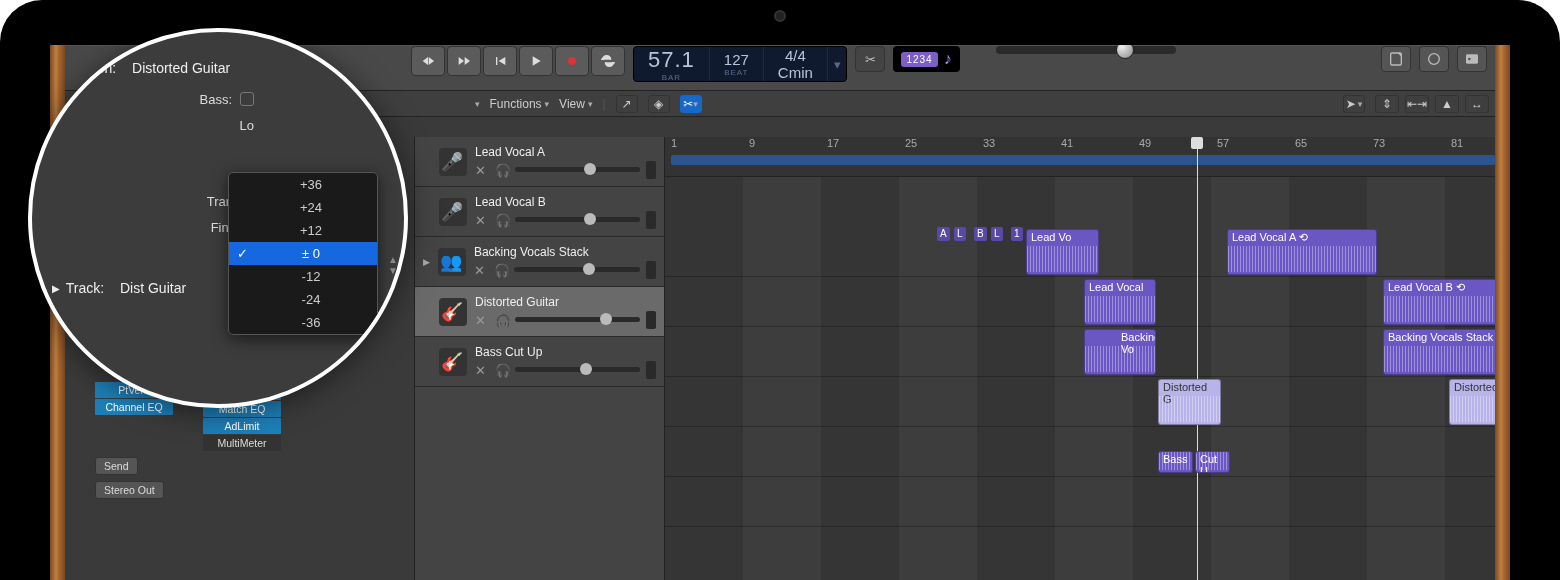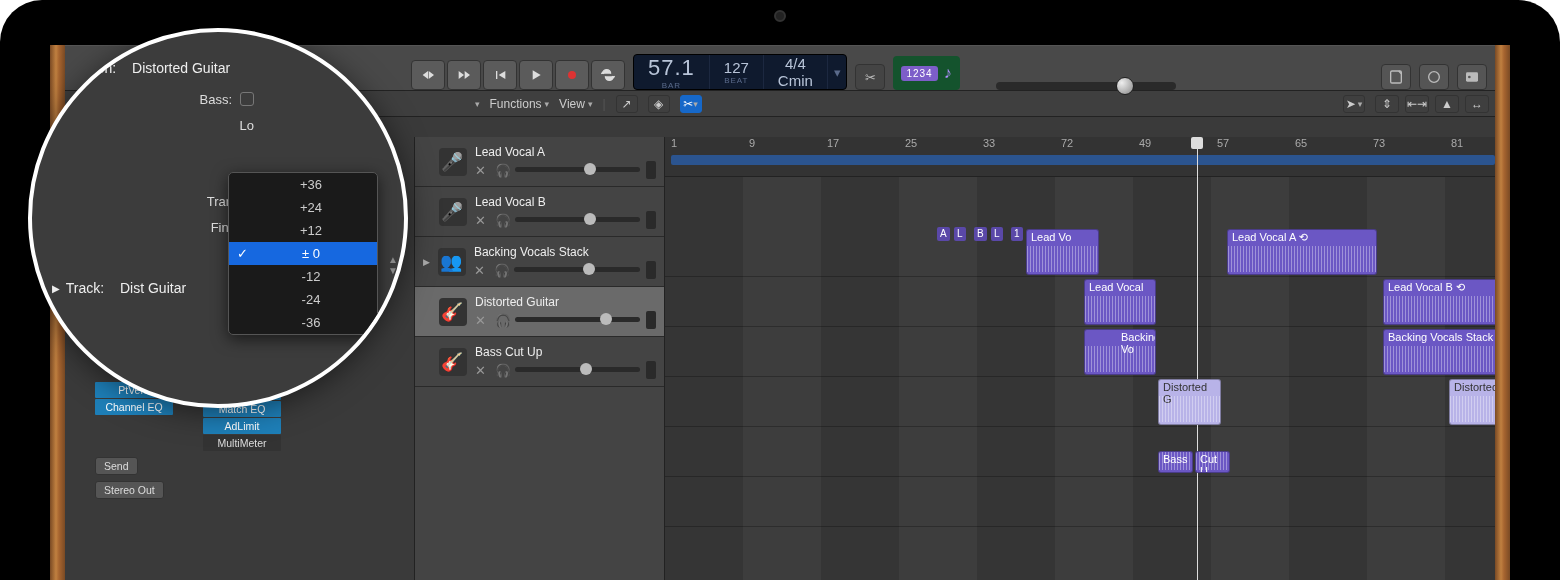--- a/index.html
+++ b/index.html
@@ -7,32 +7,32 @@
   .laptop { position: relative; width: 1560px; height: 580px; }
   .bezel { position: absolute; inset: 0; border-radius: 42px 42px 0 0; background: #000; padding: 30px 50px 0 50px; }
   .camera { position:absolute; top:10px; left:50%; transform:translateX(-50%); width:12px; height:12px; background:#222; border-radius:50%; border:2px solid #333;}
   .wood { position:absolute; top:45px; bottom:0; width:15px;
     background: linear-gradient(90deg,#7a4a24,#c08040 40%,#a76530 60%,#7a4a24); }
   .wood.left { left:50px; } .wood.right { right:50px; }
   .screen { position:absolute; top:45px; left:65px; right:65px; bottom:0; background:#3a3a3a; color:#ccc; font-size:13px; overflow:hidden; }
   
   .title { height:20px; line-height:20px; padding-left:8px; background:#333; color:#ddd; font-size:13px; }
   
-  .toolbar { height:46px; background:#494949; border-top:1px solid #555; border-bottom:1px solid #222; display:flex; align-items:flex-end; gap:8px; padding:0 8px; }
+  .toolbar { height:46px; background:#494949; border-top:1px solid #555; border-bottom:1px solid #222; display:flex; align-items:flex-start; gap:8px; padding:0 8px; }
   .tb-spacer{ width:330px; }
   .transport { display:flex; gap:2px; }
   .t-btn { width:34px; height:30px; background:#5b5b5b; border:1px solid #333; border-radius:4px; display:flex; align-items:center; justify-content:center; color:#ddd; cursor:pointer; }
   .t-btn.rec{ color:#d33; }
   .t-btn svg{width:16px;height:16px;fill:currentColor;}
   .lcd { height:36px; background:#0f1a2e; border:1px solid #000; border-radius:4px; display:flex; align-items:stretch; color:#b8c4d8; }
   .lcd .cell{ padding:2px 14px; display:flex; flex-direction:column; justify-content:center; align-items:center; border-right:1px solid #1c2840;}
   .lcd .big{ font-size:22px; font-weight:300; letter-spacing:1px;}
   .lcd .lab{ font-size:8px; color:#5a6a8a; letter-spacing:1px;}
   .lcd .med{ font-size:15px;}
-  .mode-pill{ height:34px; display:flex; align-items:center; gap:6px; padding:0 8px; background:#14532d; border-radius:4px; }
+  .mode-pill{ height:26px; display:flex; align-items:center; gap:6px; padding:0 8px; background:#000000; border-radius:4px; }
   .mode-num{ background:#7d5ec9; color:#fff; font-size:10px; padding:2px 5px; border-radius:3px; letter-spacing:1px;}
   .mode-tun{ color:#b090ff; font-size:16px;}
   .vol { width:180px; height:8px; background:#2a2a2a; border-radius:4px; position:relative; }
   .vol .knob{position:absolute; top:-5px; right:42px; width:18px; height:18px; border-radius:50%; background:radial-gradient(circle at 30% 30%,#eee,#888); border:1px solid #222;}
   .tool-icon{ width:30px; height:26px; border:1px solid #333; border-radius:4px; display:flex; align-items:center; justify-content:center; color:#bbb; background:#555; cursor:pointer;}
   .tool-icon svg,.tool-icon span{font-size:14px;}
   .sep{flex:1;}
   
   .strip { height:26px; background:#3f3f3f; border-bottom:1px solid #222; display:flex; align-items:center; gap:10px; padding-left:410px; font-size:12px; color:#ccc;}
   .strip .drop{display:flex;align-items:center;gap:3px;cursor:pointer;}
@@ -314,21 +314,21 @@
 
      <div class="arrange">
        <div class="ruler">
          <div class="line"></div>
          <div id="ticks">
               <span class="tick" style="left: 6px;">1</span>
               <span class="tick" style="left: 84px;">9</span>
               <span class="tick" style="left: 162px;">17</span>
               <span class="tick" style="left: 240px;">25</span>
               <span class="tick" style="left: 318px;">33</span>
-              <span class="tick" style="left: 396px;">72</span>
+              <span class="tick" style="left: 396px;">41</span>
               <span class="tick" style="left: 474px;">49</span>
               <span class="tick" style="left: 552px;">57</span>
               <span class="tick" style="left: 630px;">65</span>
               <span class="tick" style="left: 708px;">73</span>
               <span class="tick" style="left: 786px;">81</span>
             </div>
        </div>
        <div class="grid" id="grid">
             <div class="lane" style="top: 50px;"></div>
             <div class="lane" style="top: 100px;"></div>

